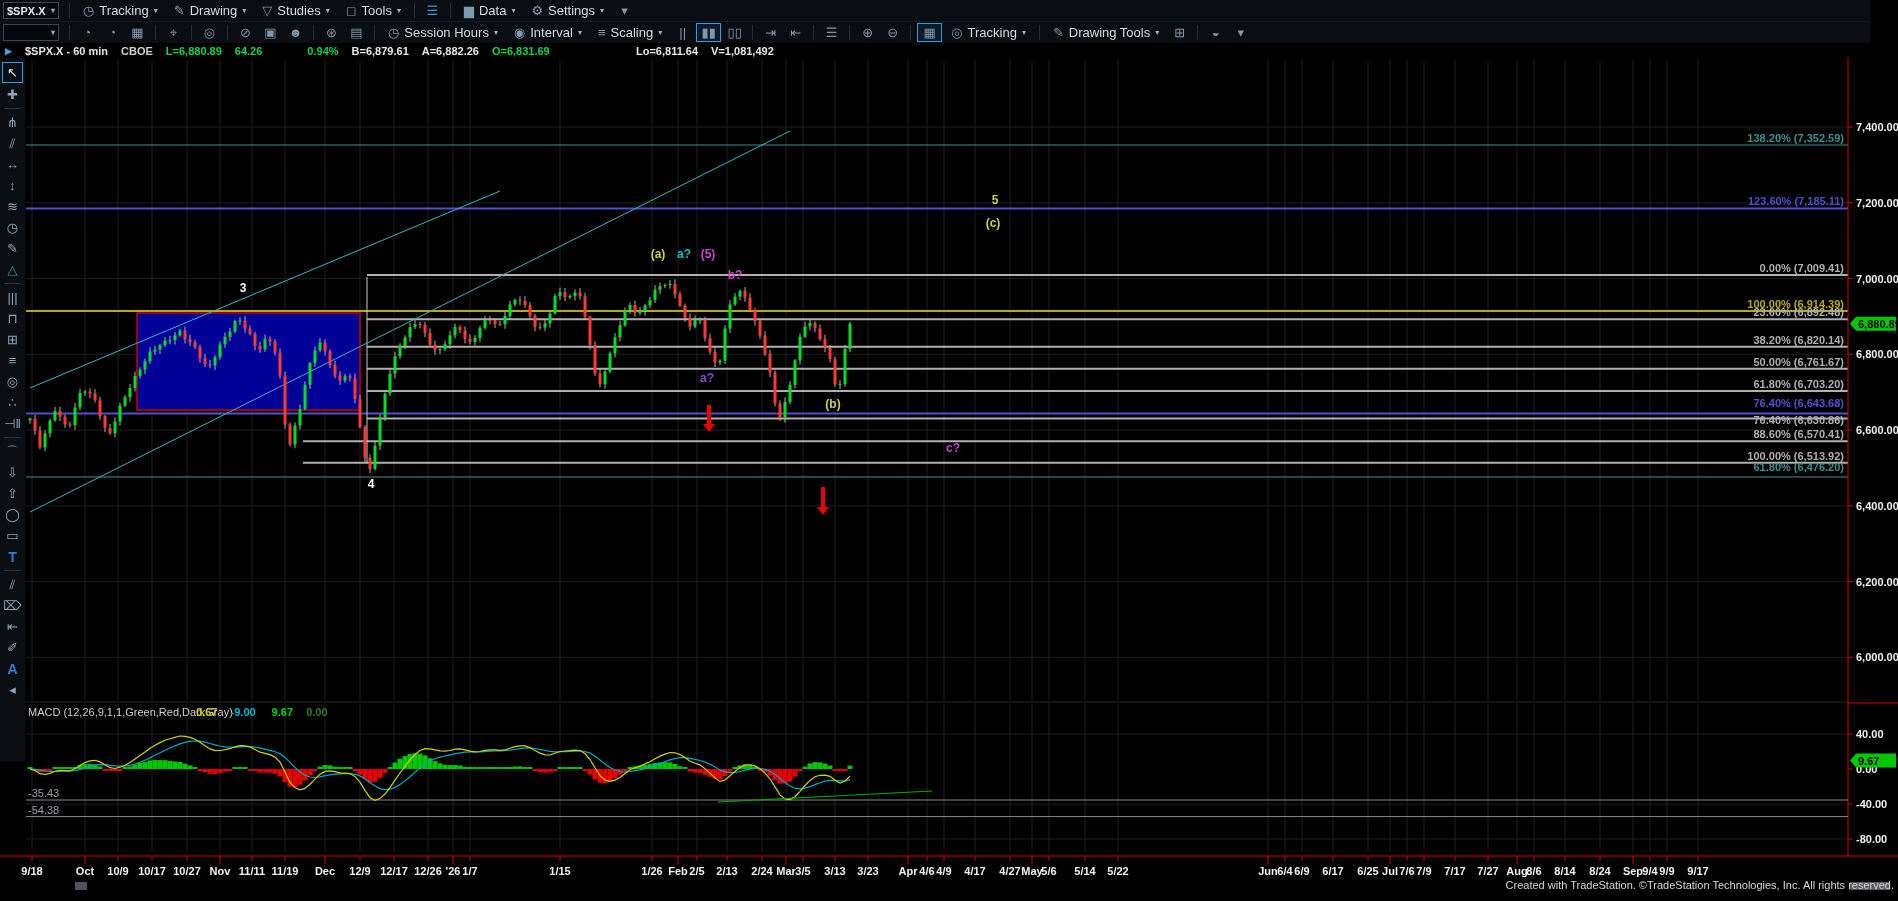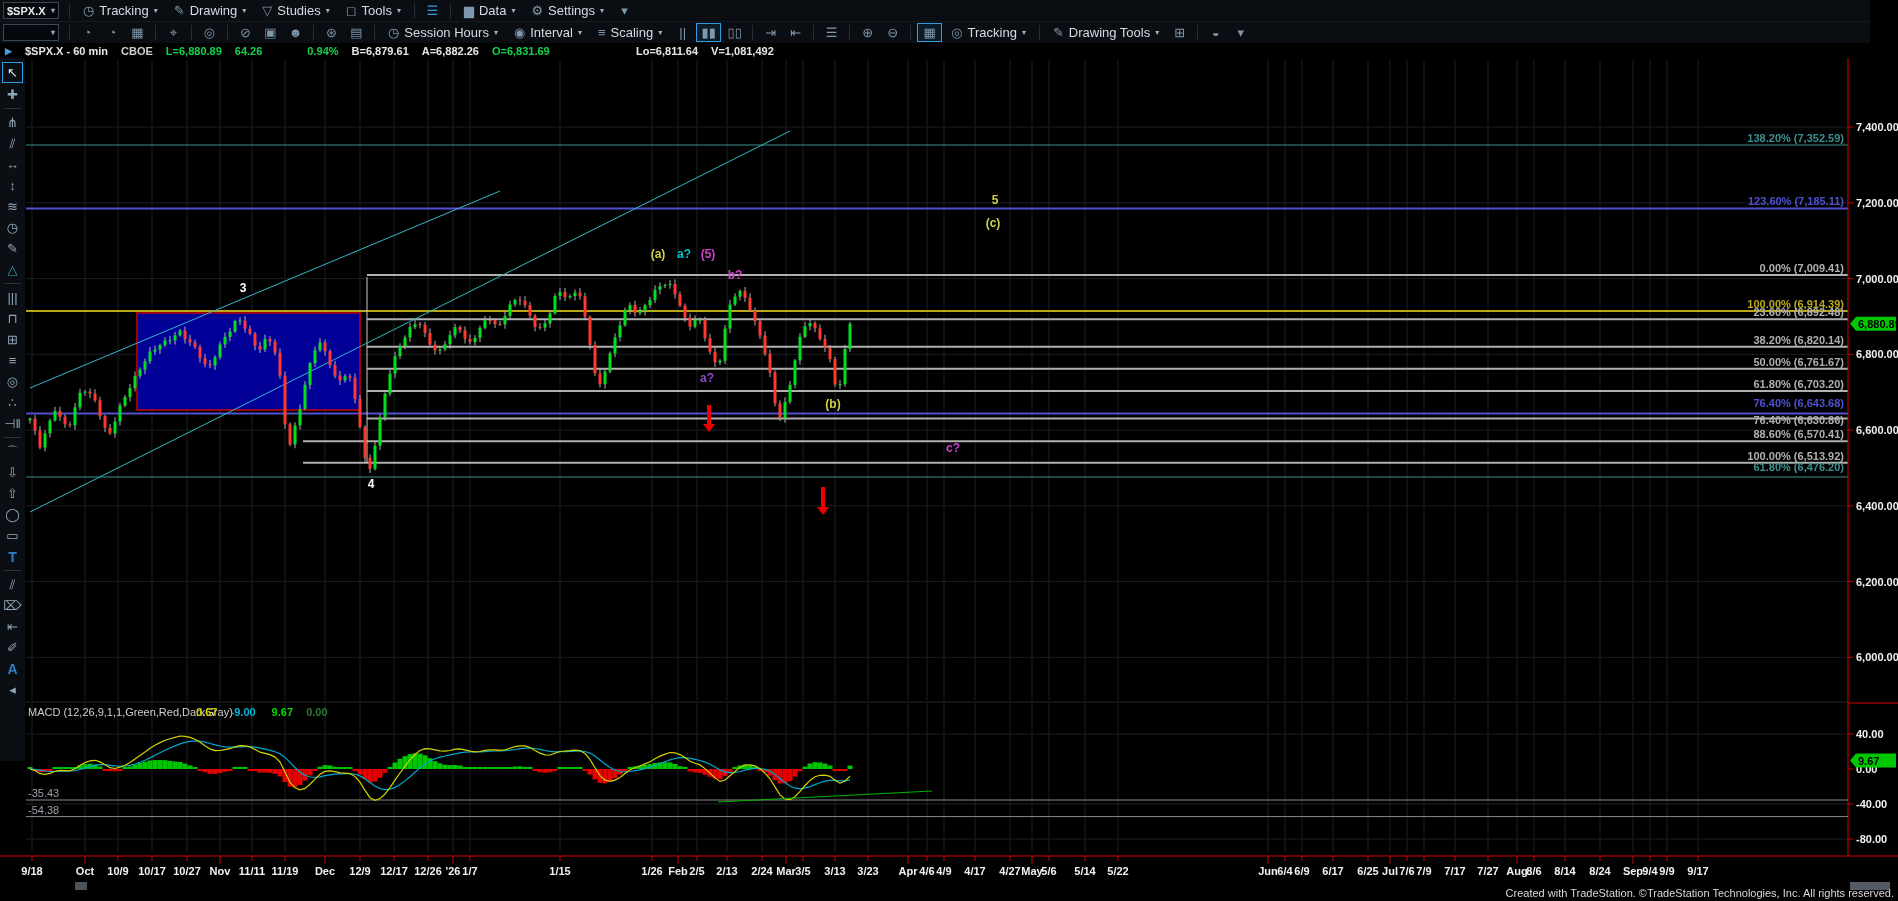--- a/index.html
+++ b/index.html
@@ -23,21 +23,21 @@
   #symbar{height:15px;background:#000;display:flex;align-items:center;gap:13px;padding-left:5px;
           font-size:11px;font-weight:bold;border-bottom:1px solid #23282e;white-space:nowrap;}
   #rail{position:absolute;left:0;top:58px;width:25px;height:700px;background:#0b0e12;
         display:flex;flex-direction:column;align-items:center;padding-top:3px;z-index:5;}
   .rtool{width:19px;height:19px;flex:none;display:flex;align-items:center;justify-content:center;
          color:#8fa6b8;font-size:13px;margin:1px 0;}
   .rtool.sel{border:1px solid #2f9ce3;color:#d6e6f2;}
   .rdiv{width:17px;height:1px;background:#2a323c;margin:3px 0;flex:none;}
   #chartwrap{position:absolute;left:0;top:58px;}
   svg text{font-family:"Liberation Sans",sans-serif;}
-  #credit{position:absolute;right:4px;bottom:2px;color:#d8d8d8;font-size:11px;z-index:6;margin-top:34px;}
+  #credit{position:absolute;right:4px;bottom:10px;color:#d8d8d8;font-size:11px;z-index:6;margin-top:34px;}
 </style>
 </head>
 <body>
 
 <div id="header">
   <div class="tbrow" id="tb1">
       <div class="dd">
         <span>$SPX.X</span>
         <span class="car">▾</span>
       </div>

